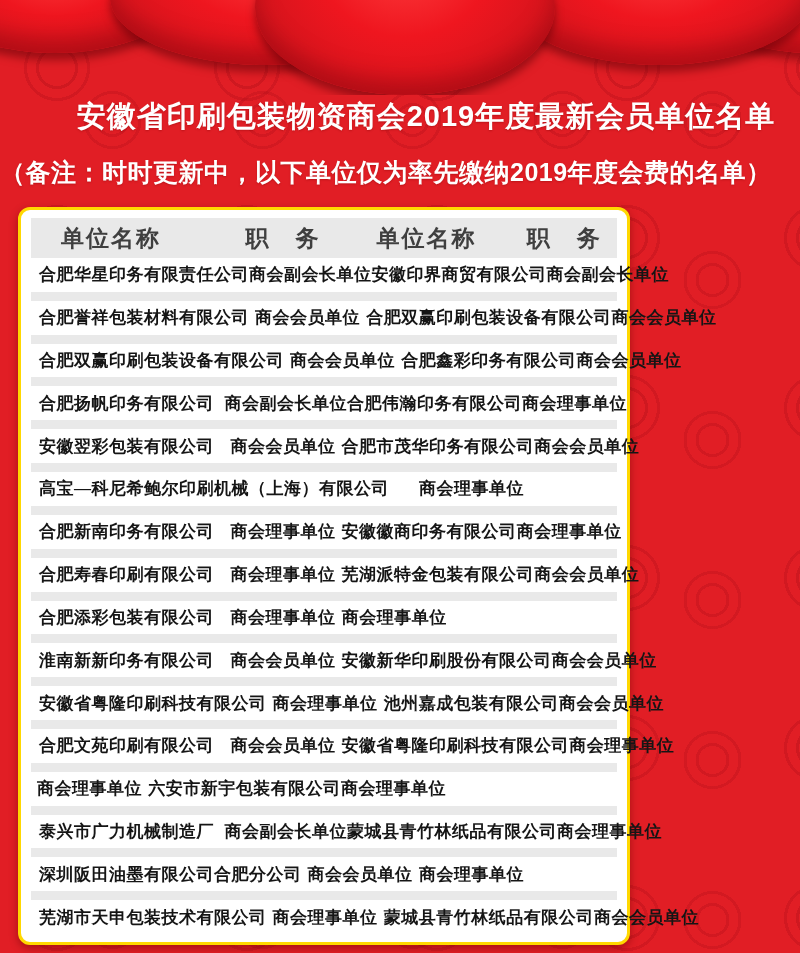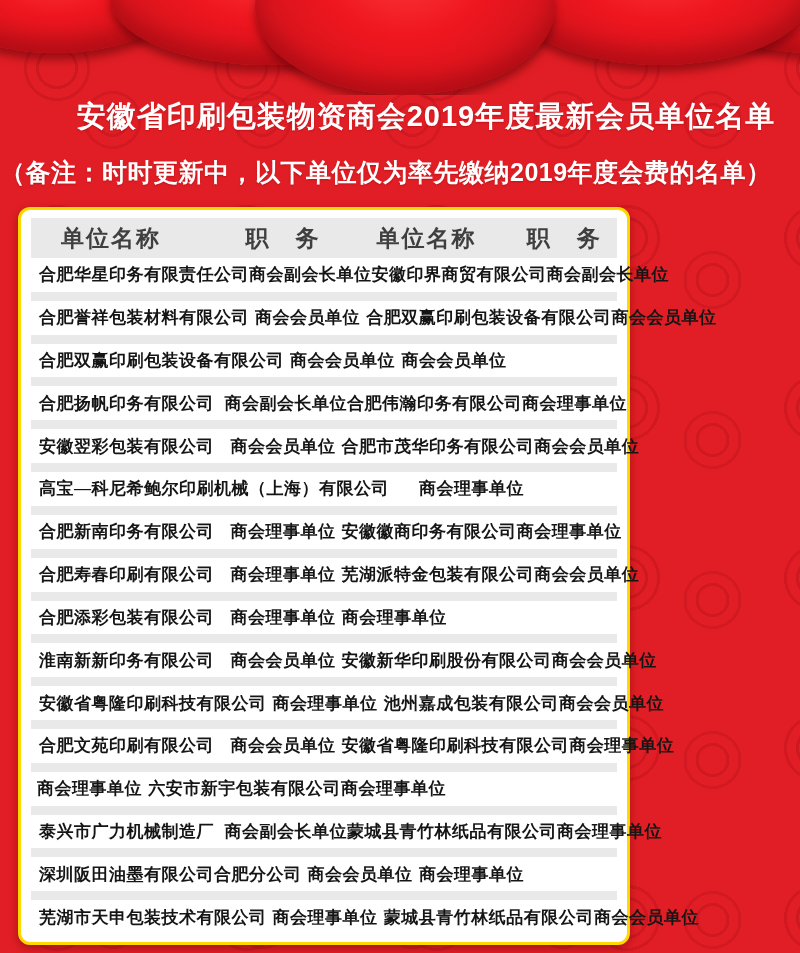--- a/index.html
+++ b/index.html
@@ -104,20 +104,21 @@
         <div class="row">
     <div class="cell c1">合肥誉祥包装材料有限公司</div>
     <div class="cell c2">商会会员单位</div>
     <div class="cell c3">合肥双赢印刷包装设备有限公司</div>
     <div class="cell c4">商会会员单位</div>
   </div>
         <div class="sep"></div>
         <div class="row">
     <div class="cell c1">合肥双赢印刷包装设备有限公司</div>
     <div class="cell c2">商会会员单位</div>
+    <div class="cell c3">合肥鑫彩印务有限公司</div>
     <div class="cell c4">商会会员单位</div>
   </div>
         <div class="sep"></div>
         <div class="row">
     <div class="cell c1">合肥扬帆印务有限公司</div>
     <div class="cell c2">商会副会长单位</div>
     <div class="cell c3">合肥伟瀚印务有限公司</div>
     <div class="cell c4">商会理事单位</div>
   </div>
         <div class="sep"></div>

